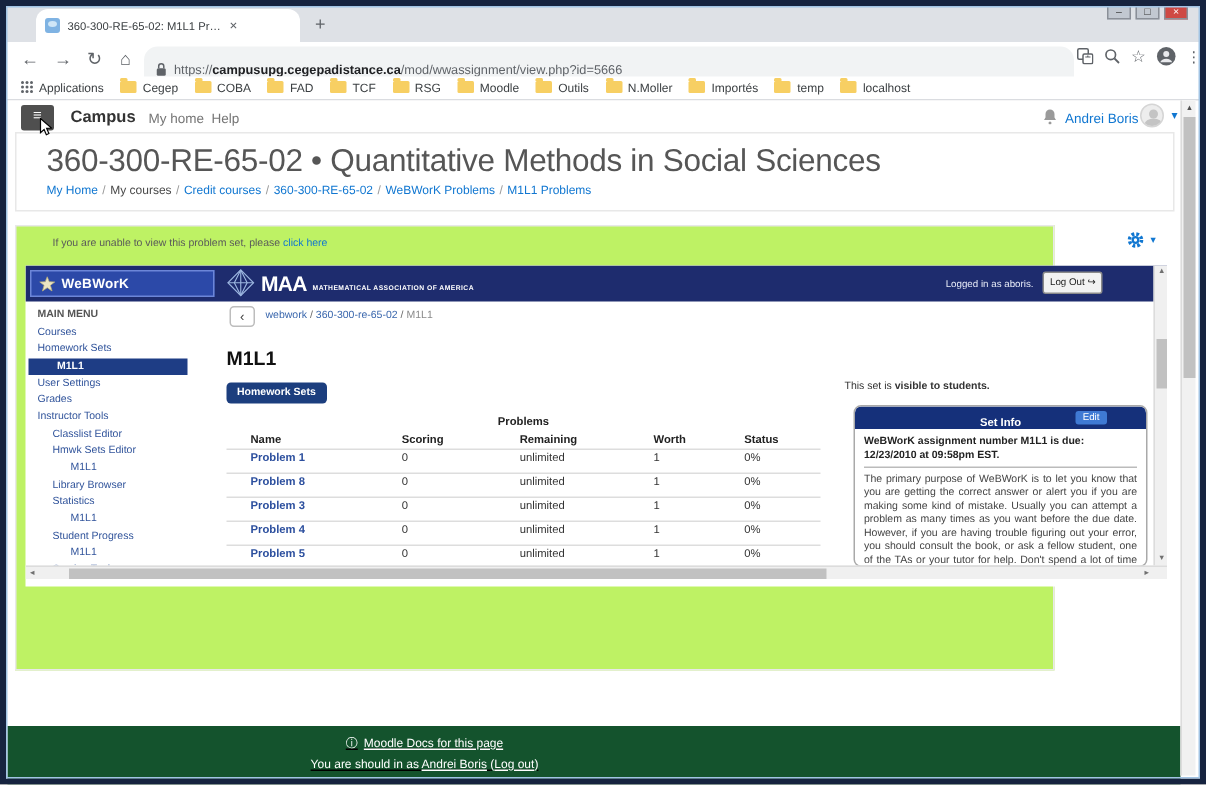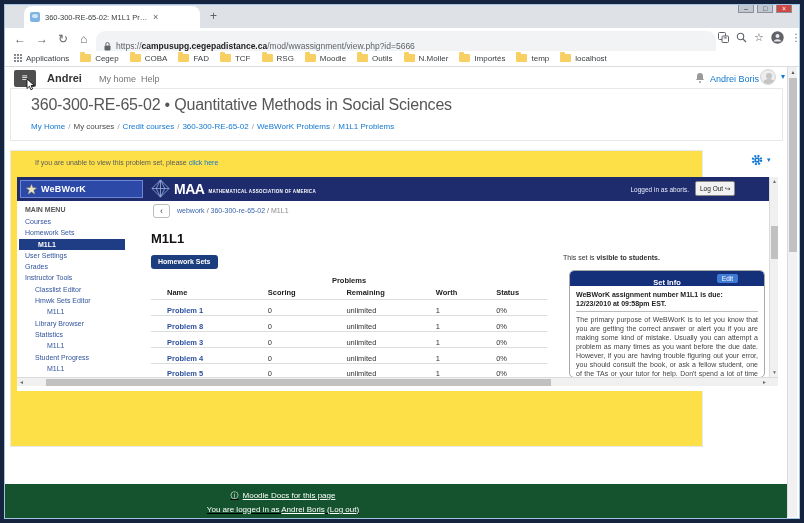--- a/index.html
+++ b/index.html
@@ -40,26 +40,26 @@
   .brand{left:43px;top:5px;font-size:11px;font-weight:bold;color:#333;}
   .mnav-link{top:7px;font-size:9px;color:#757575;}
   .bellwrap{left:691px;top:5px;}
   .uname{left:706px;top:7px;font-size:9px;color:#1177d1;}
   .avatar{left:756px;top:2px;width:16px;height:16px;border-radius:50%;background:#ededed;border:1px solid #d5d5d5;position:absolute;overflow:hidden;}
   .avatar::before{content:'';position:absolute;left:5px;top:3px;width:6px;height:6px;border-radius:50%;background:#c4c4c4;}
   .avatar::after{content:'';position:absolute;left:2px;top:9px;width:12px;height:8px;border-radius:50%;background:#c4c4c4;}
   .ucaret{left:777px;top:5px;font-size:8px;color:#1177d1;}
   
   .box1{left:10px;top:88px;width:773px;height:53px;background:#fff;border:1px solid #e8e8e8;}
-  .page-title{left:20px;top:7px;font-size:16px;font-weight:300;color:#565656;letter-spacing:-0.2px;white-space:nowrap;}
+  .page-title{left:20px;top:7px;font-size:21px;font-weight:300;color:#565656;letter-spacing:-0.2px;white-space:nowrap;}
   .crumbs{left:20px;top:33px;font-size:8px;color:#999;white-space:nowrap;text-align:center;}
   .crumbs a{color:#1177d1;text-decoration:none;}
   .crumbs .plain{color:#4a4a4a;}
   .crumbs .sep{margin:0 3px;color:#999;}
-  .box2{left:10px;top:150px;width:693px;height:297px;background:#fde047;border:1px solid #e8e8e8;}
+  .box2{left:10px;top:150px;width:693px;height:297px;background:#bef264;border:1px solid #e8e8e8;}
   .alert-line{left:24px;top:8px;font-size:7px;color:#5a5a5a;}
   .alert-line a{color:#1177d1;text-decoration:none;}
   .gear-wrap{left:740px;top:3px;display:flex;align-items:center;gap:4px;}
   .gear-caret{font-size:7px;color:#1177d1;}
   
   .ww{left:6px;top:26px;width:761px;height:214px;background:#fff;overflow:hidden;}
   .ww-header{left:0;top:0;width:761px;height:24px;background:#1e2c6e;}
   .ww-logo{left:3px;top:3px;width:123px;height:18px;background:#2c49a8;border:1px solid #6c86d8;display:flex;align-items:center;padding:0 5px;gap:4px;}
   .ww-logo-text{color:#fff;font-size:9px;font-weight:bold;letter-spacing:0.2px;}
   .maa{left:134px;top:2px;display:flex;align-items:center;gap:4px;}
@@ -76,21 +76,21 @@
   
   .backbtn{left:136px;top:27px;width:17px;height:14px;border:1px solid #bdbdbd;border-radius:3px;background:#fff;text-align:center;font-size:9px;line-height:12px;color:#444;}
   .wwcrumbs{left:160px;top:30px;font-size:7px;color:#666;white-space:nowrap;}
   .wwcrumbs a{color:#3a67ad;text-decoration:none;}
   .wwcrumbs .cur{color:#8a8a8a;}
   .wwcrumbs .sep{margin:0 2px;}
   .ww-heading{left:134px;top:54px;font-size:13px;font-weight:bold;color:#111;}
   .hw-btn{left:134px;top:78px;height:14px;background:#1c3e7e;border-radius:3px;color:#fff;font-size:7px;font-weight:bold;line-height:14px;padding:0 7px;}
   .tbl-caption{left:134px;top:99px;width:396px;text-align:center;font-size:7.5px;font-weight:bold;color:#222;}
   .tbl{left:134px;top:109px;width:396px;font-size:7.5px;color:#333;}
-  .trow{display:flex;height:16px;align-items:flex-end;border-top:1px solid #ddd;}
+  .trow{display:flex;height:16px;align-items:flex-start;border-top:1px solid #ddd;}
   .thead{display:flex;height:13px;align-items:center;font-weight:bold;color:#222;border-top:none;}
   .c0{width:105px;margin-left:16px;} .c1{width:82px;} .c2{width:93px;} .c3{width:63px;} .c4{width:53px;}
   .tbl .trow:last-child{border-bottom:1px solid #ddd;}
   .plink{color:#2c4f9e;font-weight:bold;text-decoration:none;}
   
   .panel{left:544px;top:77px;width:204px;}
   .vis-note{font-size:7px;color:#333;margin-left:2px;}
   .card{margin:9px 0 0 8px;width:196px;max-height:108px;border:1px solid #a9a9a9;border-radius:5px;overflow:hidden;background:#fff;}
   .card-h{position:relative;height:15px;background:#15307a;border-radius:4px 4px 0 0;text-align:center;}
   .card-h .t{color:#fff;font-size:7.5px;font-weight:bold;line-height:15px;}
@@ -230,21 +230,21 @@
         <span class="folder"></span>
         <span class="bm-label">localhost</span>
       </div>
   </div>
 
   <div class="abs mnavbar">
     <div class="abs menu-btn">≡</div>
     <svg class="abs" style="left:22px;top:11px;z-index:10;" width="9" height="13" viewBox="0 0 9 13">
         <path d="M1 1 L1 10.5 L3.4 8.3 L4.9 11.8 L6.6 11 L5.1 7.6 L8.3 7.4 Z" fill="#fff" stroke="#000" stroke-width="0.8"></path>
       </svg>
-    <span class="abs brand">Andrei</span>
+    <span class="abs brand">Campus</span>
     <span class="abs mnav-link" style="left:95px;">My home</span>
     <span class="abs mnav-link" style="left:137px;">Help</span>
     <span class="abs bellwrap">
         <svg width="10" height="11" viewBox="0 0 10 11">
           <path d="M5 1 a3 3 0 0 1 3 3 v2.4 l1 1.6 H1 l1-1.6 V4 a3 3 0 0 1 3-3 z" fill="#9a9a9a"></path>
           <circle cx="5" cy="10" r="1" fill="#9a9a9a"></circle>
         </svg>
       </span>
     <span class="abs uname">Andrei Boris</span>
     <span class="avatar"></span>
@@ -387,21 +387,21 @@
         <span class="sbarrow" style="left:2px;top:0;">◄</span>
         <span class="thumb"></span>
         <span class="sbarrow" style="left:745px;top:0;">►</span>
       </div>
     </div>
   </div>
 
   <div class="abs mfooter">
     <div class="finner">
       <div class="fline1"><span class="ico">ⓘ</span><a>Moodle Docs for this page</a></div>
-      <div class="fline2"><span>You are logged in as</span> <a>Andrei Boris</a> <span>(</span><a>Log out</a><span>)</span></div>
+      <div class="fline2"><span>You are should in as</span> <a>Andrei Boris</a> <span>(</span><a>Log out</a><span>)</span></div>
     </div>
   </div>
 
   <div class="abs psb">
     <span class="up">▲</span>
     <span class="thumb"></span>
   </div>
 
   <div class="frame"></div>
 </div>

